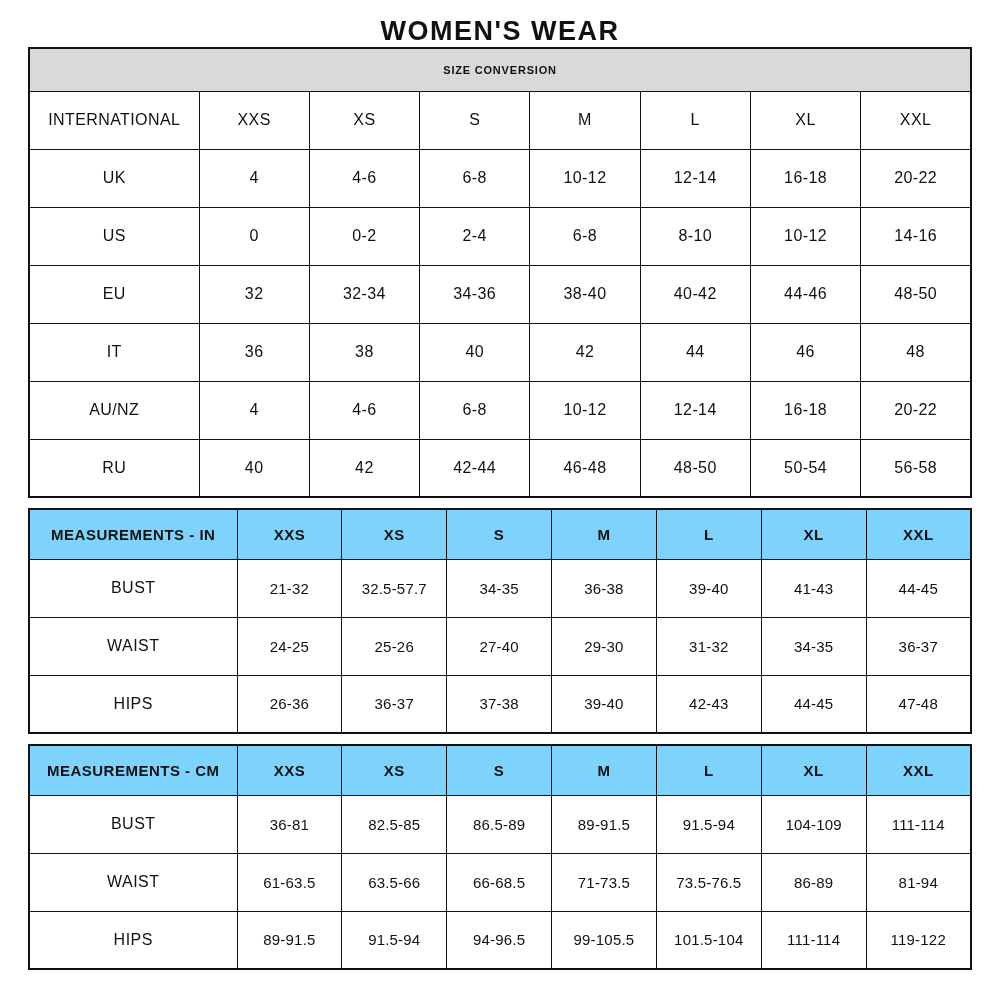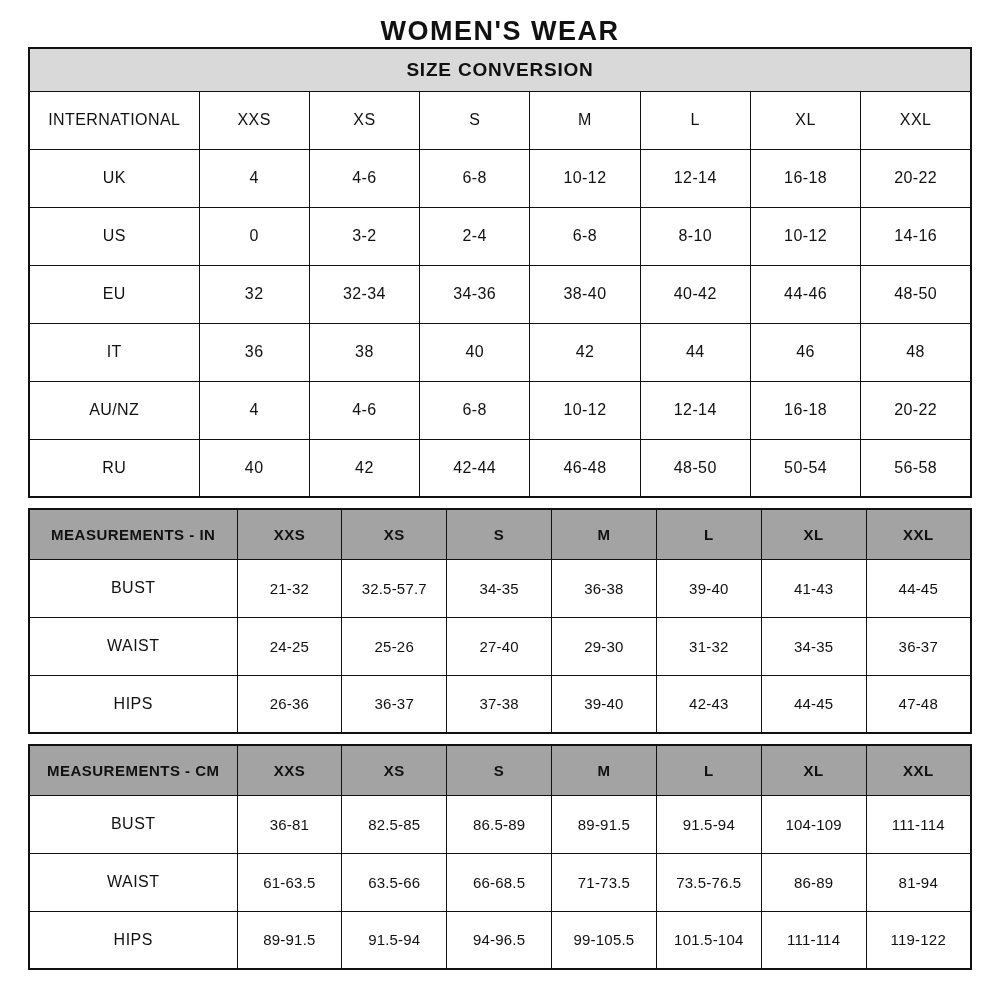--- a/index.html
+++ b/index.html
@@ -34,29 +34,29 @@
     overflow: hidden;
     white-space: nowrap;
   }
   
   .size-table col.c-label { width: 170px; }
   .size-table td { height: 58px; font-size: 16px; letter-spacing: 0.4px; }
   .size-table tr.tbl-title td {
     height: 43px;
     background: #d9d9d9;
     font-weight: 700;
-    font-size: 19px;
+    font-size: 11px;
     letter-spacing: 0.8px;
   }
   
   .meas-table col.c-label { width: 208px; }
   .meas-table td { height: 58px; }
   .meas-table tr.hdr td {
     height: 50px;
-    background: #a3a3a3;
+    background: #7dd3fc;
     font-weight: 700;
     font-size: 15px;
     letter-spacing: 0.5px;
   }
   .meas-table tr.data td { font-size: 15px; letter-spacing: 0.2px; }
   .meas-table tr.data td.lbl { font-size: 16px; letter-spacing: 0.5px; }
 </style>
 </head>
 <body>
 
@@ -95,21 +95,21 @@
         <td>4-6</td>
         <td>6-8</td>
         <td>10-12</td>
         <td>12-14</td>
         <td>16-18</td>
         <td>20-22</td>
       </tr>
       <tr>
         <td>US</td>
         <td>0</td>
-        <td>3-2</td>
+        <td>0-2</td>
         <td>2-4</td>
         <td>6-8</td>
         <td>8-10</td>
         <td>10-12</td>
         <td>14-16</td>
       </tr>
       <tr>
         <td>EU</td>
         <td>32</td>
         <td>32-34</td>

